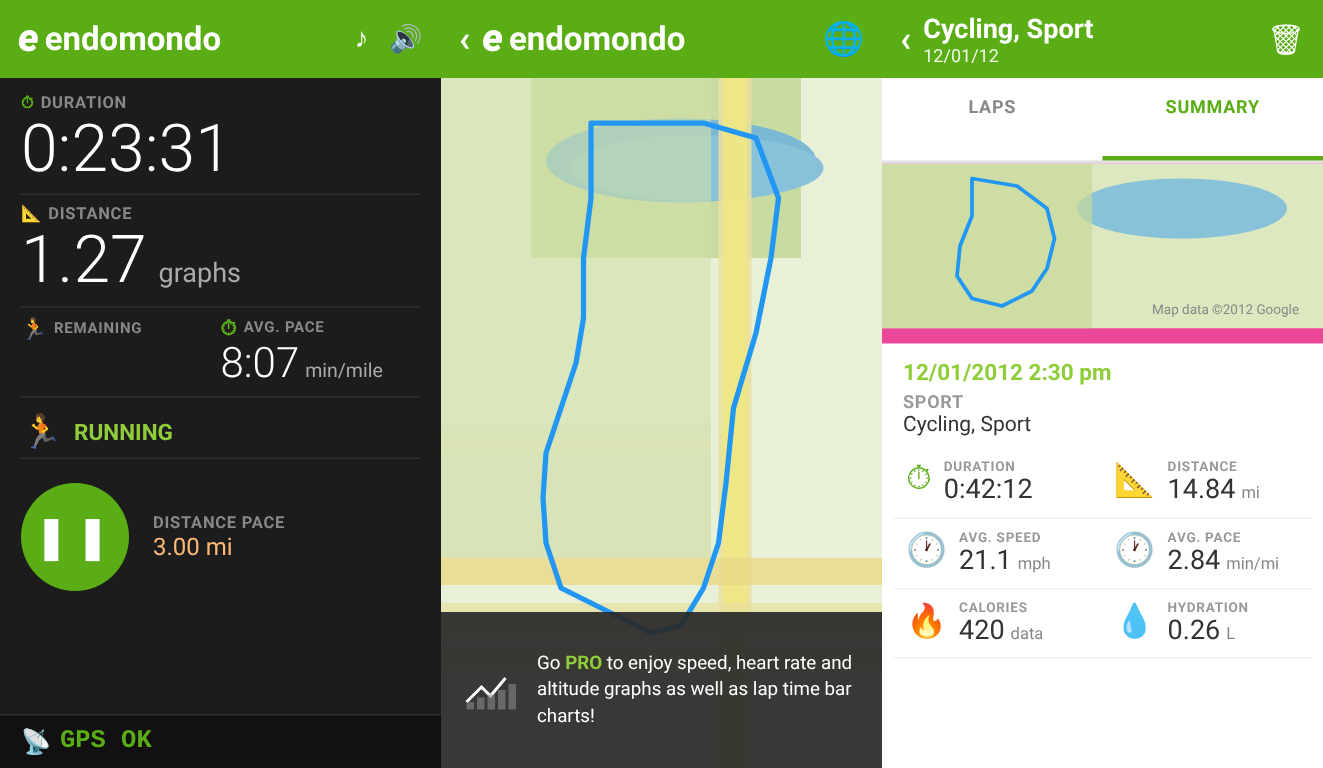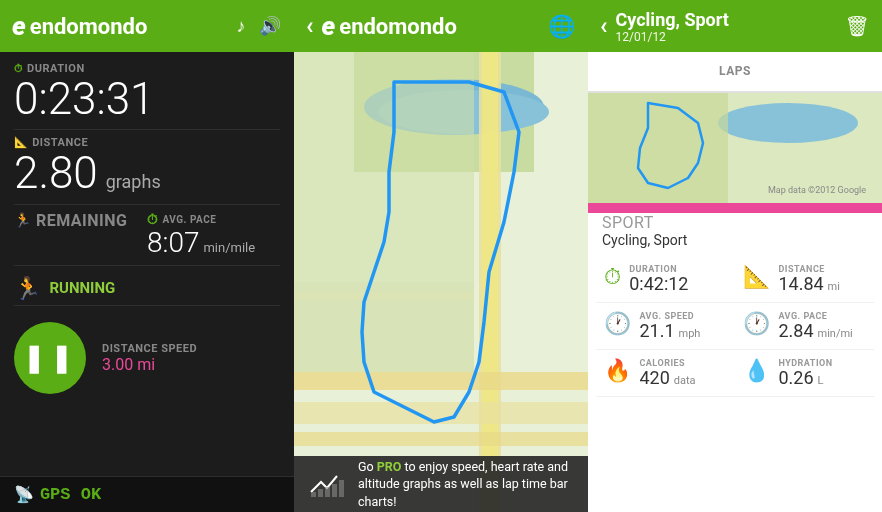--- a/index.html
+++ b/index.html
@@ -132,21 +132,21 @@
       display: flex;
       flex-direction: column;
     }
     .goal-label {
       color: #888;
       font-size: 11px;
       font-weight: bold;
       letter-spacing: 0.5px;
     }
     .goal-value {
-      color: #ec4899;
+      color: #fdba74;
       font-size: 16px;
     }
     .panel1-footer {
       background: #111;
       padding: 8px 14px;
       display: flex;
       align-items: center;
       gap: 6px;
       border-top: 1px solid #2e2e2e;
     }
@@ -182,21 +182,21 @@
       position: relative;
       overflow: hidden;
     }
     .pro-banner {
       position: absolute;
       bottom: 0;
       left: 0;
       right: 0;
       background: rgba(40,40,40,0.92);
       color: white;
-      padding: 2px 14px;
+      padding: 26px 14px;
       display: flex;
       align-items: center;
       gap: 10px;
       font-size: 12.5px;
       line-height: 1.4;
       z-index: 10;
     }
     .pro-banner-icon {
       width: 40px;
       height: 30px;
@@ -240,21 +240,21 @@
     }
     .panel3-tabs {
       display: flex;
       background: white;
       border-bottom: 2px solid #e0e0e0;
       flex-shrink: 0;
     }
     .panel3-tab {
       flex: 1;
       text-align: center;
-      padding: 12px 0 10px;
+      padding: 12px 0 26px;
       font-size: 12px;
       font-weight: bold;
       color: #888;
       letter-spacing: 0.5px;
       cursor: pointer;
       border-bottom: 3px solid transparent;
     }
     .panel3-tab.active {
       color: #5aad14;
       border-bottom: 3px solid #5aad14;
@@ -275,22 +275,22 @@
       padding: 10px 14px 4px;
       color: #8fce3a;
       font-size: 15px;
       font-weight: bold;
     }
     .summary-sport {
       padding: 0 14px 8px;
     }
     .summary-sport-label {
       color: #999;
-      font-size: 16px;
-      font-weight: normal;
+      font-size: 12px;
+      font-weight: bold;
       letter-spacing: 0.5px;
     }
     .summary-sport-value {
       color: #333;
       font-size: 14px;
     }
     .summary-stats-grid {
       display: grid;
       grid-template-columns: 1fr 1fr;
       padding: 0 8px;
@@ -341,29 +341,29 @@
         <span>DURATION</span>
       </div>
       <div class="stat-value-large">0:23:31</div>
     </div>
     <div class="stat-block">
       <div class="stat-label">
         <span style="color:#5aad14;">📐</span>
         <span>DISTANCE</span>
       </div>
       <div>
-        <span class="stat-value-large">2.80</span>
+        <span class="stat-value-large">1.27</span>
         <span class="stat-value-unit">graphs</span>
       </div>
     </div>
     <div class="stat-row">
       <div class="stat-half">
         <div class="stat-label">
           <span style="color:#5aad14; font-size:14px;">🏃</span>
-          <span style="font-size:16px;">REMAINING</span>
+          <span style="font-size:10px;">REMAINING</span>
         </div>
       </div>
       <div class="stat-half">
         <div class="stat-label">
           <span style="color:#5aad14; font-size:14px;">⏱</span>
           <span style="font-size:10px;">AVG. PACE</span>
         </div>
         <div>
           <span class="stat-value-medium">8:07</span>
           <span class="stat-value-small-unit">min/mile</span>
@@ -372,21 +372,21 @@
     </div>
     <div class="activity-label">
       <span style="font-size:22px;">🏃</span>
       <span>RUNNING</span>
     </div>
     <div class="pause-row">
       <div class="pause-btn">
         <span class="pause-icon">❚❚</span>
       </div>
       <div class="goal-block">
-        <span class="goal-label">DISTANCE SPEED</span>
+        <span class="goal-label">DISTANCE PACE</span>
         <span class="goal-value">3.00 mi</span>
       </div>
     </div>
   </div>
   <div class="panel1-footer">
     <span style="color:#5aad14; font-size:16px;">📡</span>
     <span class="gps-label">GPS OK</span>
   </div>
 </div>
 
@@ -452,33 +452,35 @@
       <span style="color:white;font-size:24px;font-weight:bold;">‹</span>
       <div class="panel3-title">
         <div class="panel3-title-main">Cycling, Sport</div>
         <div class="panel3-title-sub">12/01/12</div>
       </div>
     </div>
     <span style="color:white;font-size:20px;">🗑</span>
   </div>
   <div class="panel3-tabs">
     <div class="panel3-tab">LAPS</div>
+    <div class="panel3-tab active">SUMMARY</div>
   </div>
   <div class="panel3-body">
 
     <div class="summary-map-thumb">
       <svg width="294" height="110" viewBox="0 0 294 110">
         <rect width="294" height="110" fill="#dce8c0"></rect>
         <ellipse cx="200" cy="30" rx="70" ry="20" fill="#88c2d8"></ellipse>
         <rect x="0" y="0" width="140" height="110" fill="#c8d898" opacity="0.7"></rect>
         <polyline points="60,10 90,15 110,30 115,50 110,70 100,85 80,95 60,90 50,75 52,55 60,35 60,10" fill="none" stroke="#2196f3" stroke-width="2.5" stroke-linejoin="round" stroke-linecap="round"></polyline>
         <text x="180" y="100" font-size="9" fill="#888">Map data ©2012 Google</text>
       </svg>
     </div>
 
+    <div class="summary-datetime">12/01/2012 2:30 pm</div>
 
     <div class="summary-sport">
       <div class="summary-sport-label">SPORT</div>
       <div class="summary-sport-value">Cycling, Sport</div>
     </div>
 
     <div class="summary-stats-grid">
 
       <div class="summary-stat">
         <span style="font-size:22px; color:#5aad14;">⏱</span>

